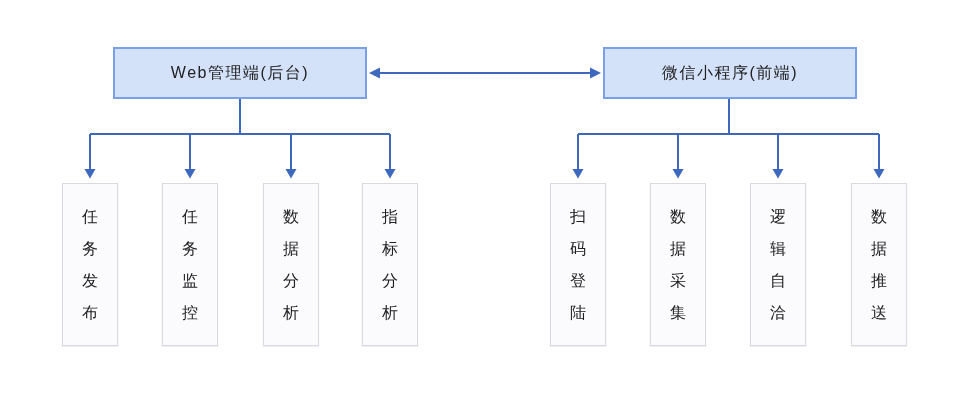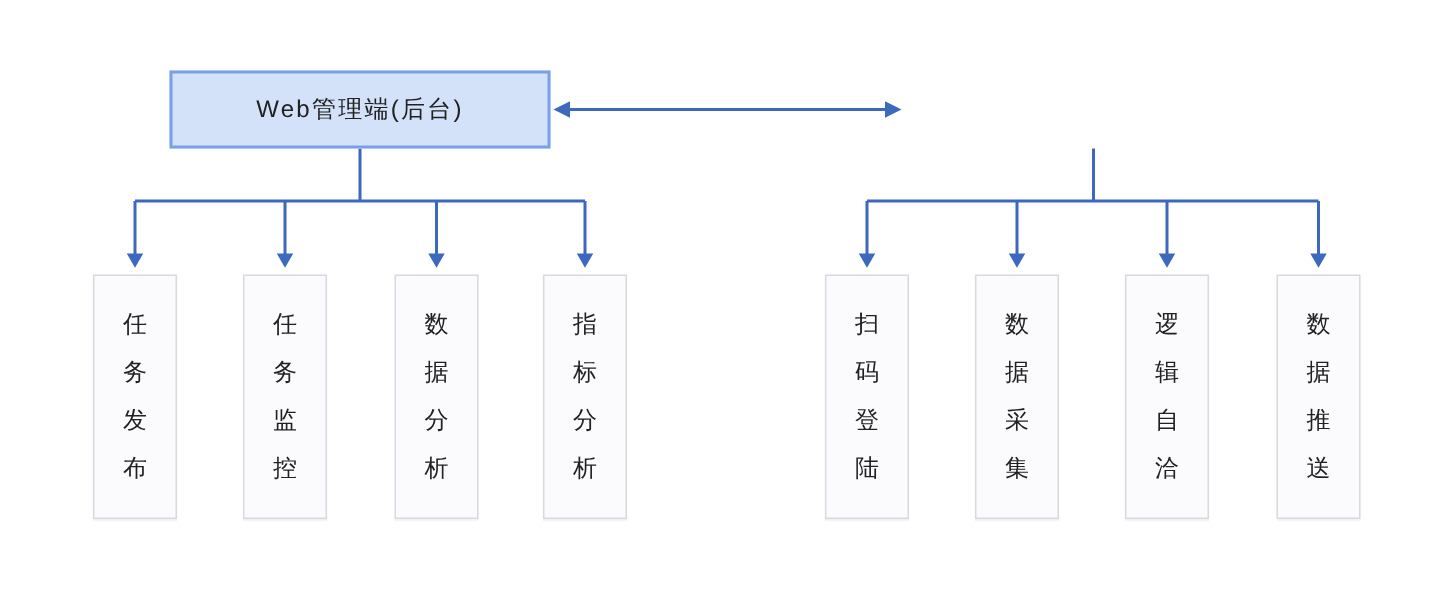--- a/index.html
+++ b/index.html
@@ -100,20 +100,23 @@
       <polygon class="head" points="572.5,169 583.5,169 578,178.5"></polygon>
       <polygon class="head" points="672.5,169 683.5,169 678,178.5"></polygon>
       <polygon class="head" points="772.5,169 783.5,169 778,178.5"></polygon>
       <polygon class="head" points="873.5,169 884.5,169 879,178.5"></polygon>
     </g>
   </svg>
 
   <div class="node parent" style="left:113px">
     <span>Web管理端(后台)</span>
   </div>
+  <div class="node parent" style="left:603px">
+    <span>微信小程序(前端)</span>
+  </div>
 
   <div class="node child" style="left:62px">
     <div class="vlabel">
         <span>任</span>
         <span>务</span>
         <span>发</span>
         <span>布</span>
       </div>
   </div>
   <div class="node child" style="left:162px">

